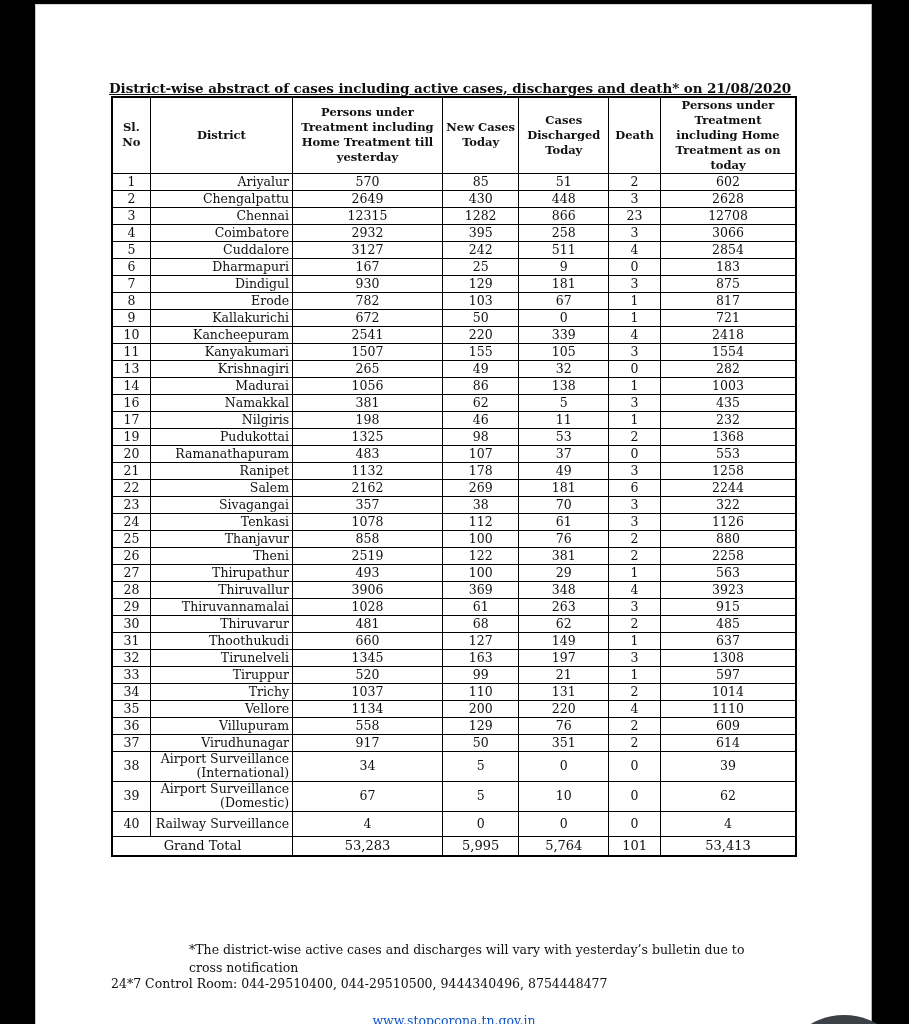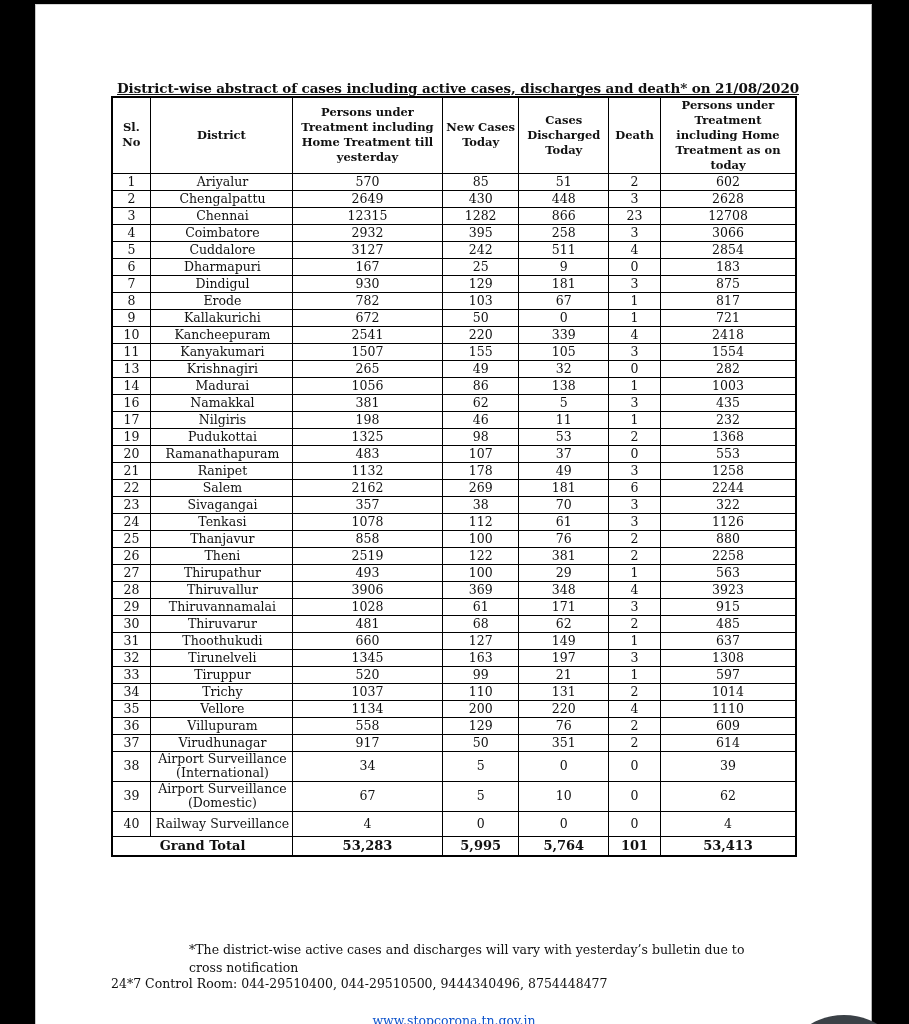--- a/index.html
+++ b/index.html
@@ -13,39 +13,39 @@
 
   .paper {
     position:absolute; left:35px; top:4px; width:837px; height:1020px;
     background:#fff; border-left:1px solid #c9c9c9; border-right:1px solid #b5b5b5;
     border-top:1px solid #d6d6d6; z-index:1;
   }
 
   .page-title {
     position:absolute; left:73px; top:75px; width:690px;
     font-size:13.5px; font-weight:bold; text-decoration:underline;
-    letter-spacing:-0.1px; white-space:nowrap;text-align:right;
+    letter-spacing:-0.1px; white-space:nowrap;
   }
 
   table.data {
     position:absolute; left:75px; top:91px; width:686px;
     border-collapse:collapse; table-layout:fixed;
     font-size:12.5px;
   }
   table.data th, table.data td {
     border:1px solid #000; text-align:center; vertical-align:middle;
     padding:0 3px; line-height:1.12; overflow:hidden;
   }
   table.data { border:2px solid #000; }
   table.data thead th { font-weight:bold; font-size:11.5px; height:76px; line-height:1.3; }
   table.data tbody td { height:17px; }
-  table.data td.left { text-align:center; padding-left:5px; }
+  table.data td.left { text-align:right; padding-left:5px; }
   table.data tr.tall td { height:30px; }
   table.data tr.mid td { height:25px; }
-  table.data tfoot td { font-weight:bold; height:20px; font-size:13px; }
+  table.data tfoot td { font-weight:normal; height:20px; font-size:13px; }
 
   .col-slno { width:5.6%; }
   .col-district { width:20.8%; }
   .col-ptty { width:21.9%; }
   .col-new { width:11.2%; }
   .col-disch { width:13.1%; }
   .col-death { width:7.6%; }
   .col-ptt { width:19.8%; }
 
   .footer-note {
@@ -326,21 +326,21 @@
           <td>369</td>
           <td>348</td>
           <td>4</td>
           <td>3923</td>
         </tr>
         <tr>
           <td>29</td>
           <td class="left">Thiruvannamalai</td>
           <td>1028</td>
           <td>61</td>
-          <td>171</td>
+          <td>263</td>
           <td>3</td>
           <td>915</td>
         </tr>
         <tr>
           <td>30</td>
           <td class="left">Thiruvarur</td>
           <td>481</td>
           <td>68</td>
           <td>62</td>
           <td>2</td>

